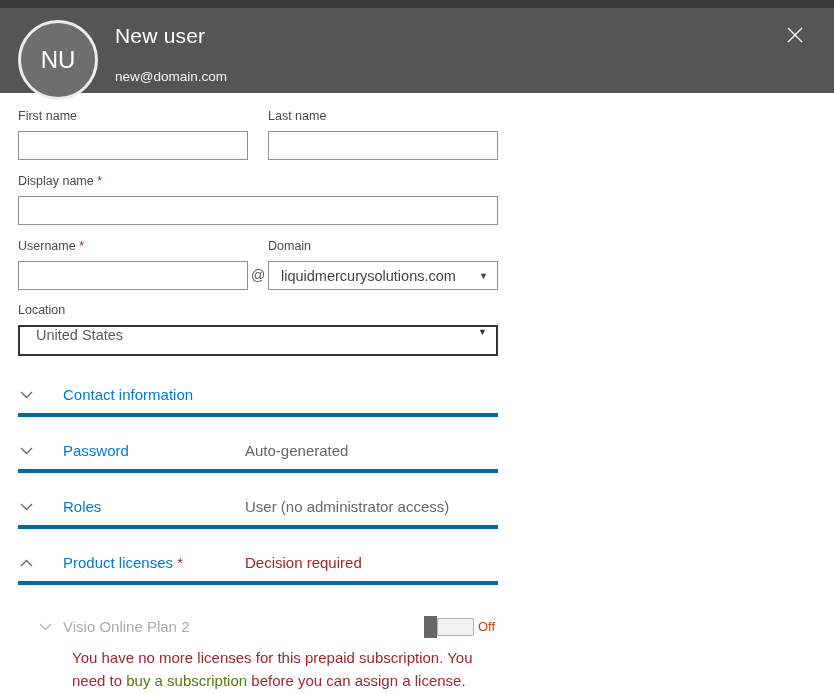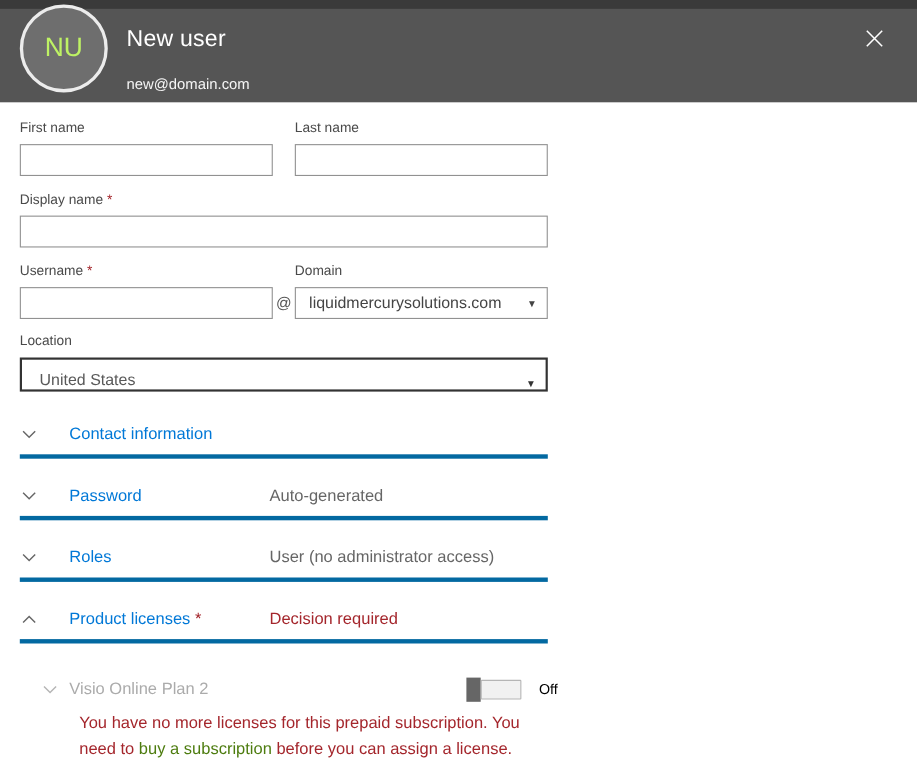--- a/index.html
+++ b/index.html
@@ -16,25 +16,25 @@
   
   .header {
     position: absolute; top: 0; left: 0; width: 834px; height: 93px;
     background: #555555;
   }
   .header-topstrip {
     position: absolute; top: 0; left: 0; width: 834px; height: 8px;
     background: #3a3a3a;
   }
   .avatar {
-    position: absolute; top: 4px; left: 18px;
+    position: absolute; top: 20px; left: 18px;
     width: 80px; height: 80px; border-radius: 50%;
     background: #6e6e6e; border: 3px solid #ececec;
     display: flex; align-items: center; justify-content: center;
-    color: #bef264; font-size: 24px; z-index: 3;
+    color: #ffffff; font-size: 24px; z-index: 3;
   }
   .header-text { position: absolute; left: 115px; top: 24px; color: #ffffff; }
   .header-title { font-size: 21px; font-weight: 400; letter-spacing: 0.2px; }
   .header-subtitle { font-size: 13.5px; margin-top: 21px; color: #f5f5f5; }
   .close-btn {
     position: absolute; top: 25px; right: 28px; width: 22px; height: 22px;
     display: flex; align-items: center; justify-content: center;
     cursor: pointer; background: transparent; border: none;
   }
 
@@ -63,21 +63,21 @@
     margin-top: 8px; height: 29px; border: 1px solid #919191; background: #fff;
     display: flex; align-items: center; cursor: pointer;
     font-size: 14.5px; color: #444;
   }
   .dropdown .dd-text { flex: 1; padding-left: 12px; white-space: nowrap; }
   .dd-caret { padding: 0 9px; font-size: 10px; color: #444; }
 
   .location-field { margin-top: 14px; }
   .select-box {
     margin-top: 8px; height: 31px; border: 2px solid #333333; background: #fff;
-    display: flex; align-items: flex-end; cursor: pointer;
+    display: flex; align-items: flex-start; cursor: pointer;
     font-size: 14.5px; color: #595959;
   }
   .select-box .dd-text { flex: 1; padding-left: 16px; }
   .select-box .dd-caret { color: #333; }
 
   
   .sections { margin-top: 5px; }
   .section-row {
     position: relative; padding: 25px 0 10px;
     border-bottom: 4px solid #0369a1; cursor: pointer;
@@ -93,21 +93,21 @@
 
   
   .license-row {
     margin-top: 33px; display: flex; align-items: center; position: relative;
   }
   .license-row .chev { margin-left: 21px; }
   .license-name { font-size: 15px; color: #ababab; }
   .toggle-wrap { position: absolute; left: 406px; display: flex; align-items: center; cursor: pointer; }
   .toggle-knob { width: 13px; height: 22px; background: #666666; }
   .toggle-track { width: 37px; height: 18px; border: 1px solid #b5b5b5; background: #f1f1f1; border-radius: 1px; }
-  .toggle-state { margin-left: 16px; font-size: 13px; color: #000000; }
+  .toggle-state { margin-left: 4px; font-size: 13px; color: #c2410c; }
 
   .license-warning {
     margin: 11px 0 0 54px; width: 424px;
     font-size: 15px; line-height: 23px; color: #a4262c;
   }
   .license-warning a { color: #4d7c0f; text-decoration: none; cursor: pointer; }
   .bottom-divider { margin: 10px 0 0 19px; width: 463px; border-bottom: 1px solid #999999; }
 </style>
 </head>
 <body>

